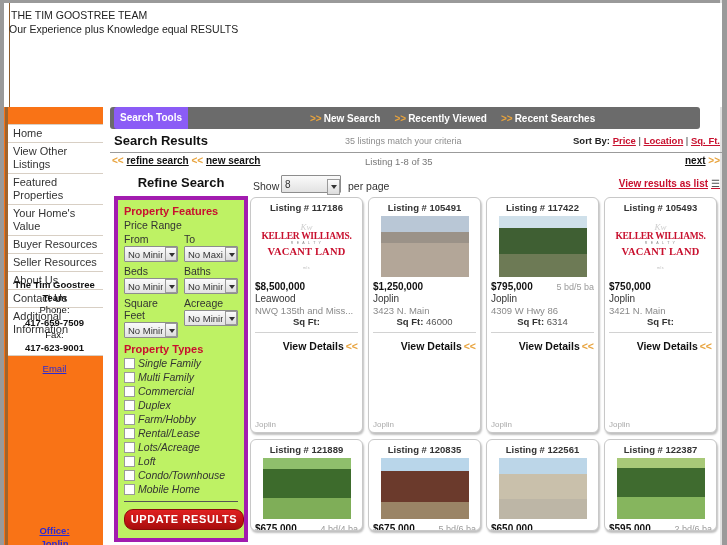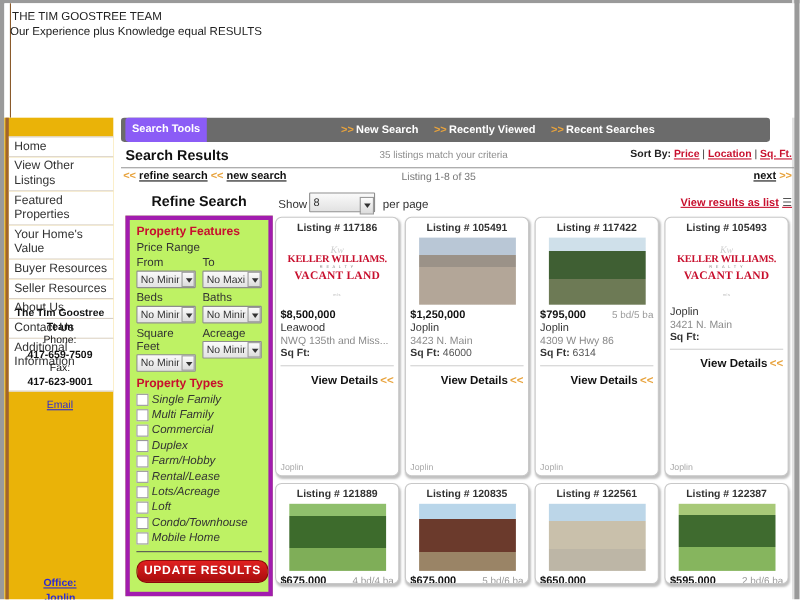--- a/index.html
+++ b/index.html
@@ -17,21 +17,21 @@
   .frame-right{position:absolute;right:0;top:0;width:5px;height:545px;background:#9a9a9a;}
   .frame-inner-r{position:absolute;right:5px;top:0;width:2px;height:545px;background:#e2e2e2;}
 
   
   .masthead{position:absolute;left:4px;top:3px;width:718px;height:104px;background:#fff;}
   .mast-rule{position:absolute;left:5px;top:0;width:1px;height:104px;background:#8a5a2b;}
   .site-title{position:absolute;left:7px;top:6px;font-size:10.5px;color:#222;letter-spacing:0;white-space:nowrap;}
   .site-tagline{position:absolute;left:5px;top:20px;font-size:10.5px;color:#222;white-space:nowrap;}
 
   
-  .sidebar{position:absolute;left:4px;top:107px;width:99px;height:438px;background:#eab308;}
+  .sidebar{position:absolute;left:4px;top:107px;width:99px;height:438px;background:#f97316;}
   .side-bar-accent{position:absolute;left:1px;top:0;width:3px;height:438px;background:#a0642e;}
   .nav{position:absolute;left:4px;top:17px;width:95px;}
   .nav-item{
     display:block;padding:2px 0 2px 5px;font-size:11px;color:#333;
     border-bottom:1px solid #d8cfc4;line-height:13px;cursor:pointer;background:#fff;
     text-decoration:none;
   }
   .nav-item.two-line{padding-bottom:19px;}
   .nav-item:first-child{border-top:1px solid #d8cfc4;}
 
@@ -131,21 +131,21 @@
   .kwp-mark{font-family:"Liberation Serif",serif;font-size:9px;color:#cfcfcf;font-style:italic;line-height:8px;}
   .kwp-word{font-family:"Liberation Serif",serif;font-weight:bold;color:#c8102e;font-size:9.5px;line-height:10px;letter-spacing:-0.3px;}
   .kwp-sub{font-size:3.6px;color:#888;letter-spacing:1.2px;line-height:5px;}
   .kwp-vac{font-family:"Liberation Serif",serif;font-weight:bold;color:#c8102e;font-size:10.5px;line-height:12px;letter-spacing:0.2px;}
   .kwp-tiny{font-size:3.5px;color:#b9b9b9;margin-top:8px;letter-spacing:0.5px;}
   .price-row{display:flex;justify-content:space-between;align-items:baseline;padding:4px 4px 0 4px;}
   .price{font-size:10px;font-weight:bold;color:#111;}
   .beds{font-size:9px;color:#9a9a9a;}
   .city{font-size:10px;color:#333;padding:1px 4px 0 4px;}
   .addr{font-size:9.5px;color:#8a8a8a;padding:1px 4px 0 4px;line-height:11px;white-space:nowrap;overflow:hidden;}
-  .sqft{font-size:9.5px;color:#333;font-weight:bold;padding:0 4px;}
+  .sqft{font-size:9.5px;color:#333;font-weight:bold;padding:0 4px;text-align:center;}
   .sqft .v{font-weight:normal;color:#555;}
   .card-hr{height:1px;background:#d2d2d2;margin:5px 4px 0 4px;}
   .view-details{text-align:right;padding:7px 4px 0 0;font-size:10.5px;font-weight:bold;color:#111;cursor:pointer;}
   .view-details .vchev{color:#e8a33d;margin-left:2px;}
   .card-foot{position:absolute;left:4px;bottom:3px;font-size:8px;color:#a9a9a9;}
   .row2{margin-top:6px;}
 
   
   .ph1{background:linear-gradient(#b9c7d6 0 26%,#9b9288 26% 44%,#b3a698 44% 100%);}
   .ph2{background:linear-gradient(#cfe0ea 0 20%,#3f5f33 20% 62%,#6d7a55 62% 100%);}
@@ -385,20 +385,24 @@
 
         <div class="card">
           <div class="card-no"><span>Listing #</span> <span>105493</span></div>
           <div class="kw-placeholder">
             <div class="kwp-mark">Kw</div>
             <div class="kwp-word">KELLER WILLIAMS.</div>
             <div class="kwp-sub">R E A L T Y</div>
             <div class="kwp-vac">VACANT LAND</div>
             <div class="kwp-tiny">mls</div>
           </div>
+          <div class="price-row">
+            <span class="price">$750,000</span>
+            <span class="beds"></span>
+          </div>
           <div class="city">Joplin</div>
           <div class="addr">3421 N. Main</div>
           <div class="sqft"><span>Sq Ft:</span> <span class="v"></span></div>
           <div class="card-hr"></div>
           <div class="view-details"><span>View Details</span><span class="vchev">&lt;&lt;</span></div>
           <div class="card-foot">Joplin</div>
         </div>
       </div>
 
       <div class="grid row2">

